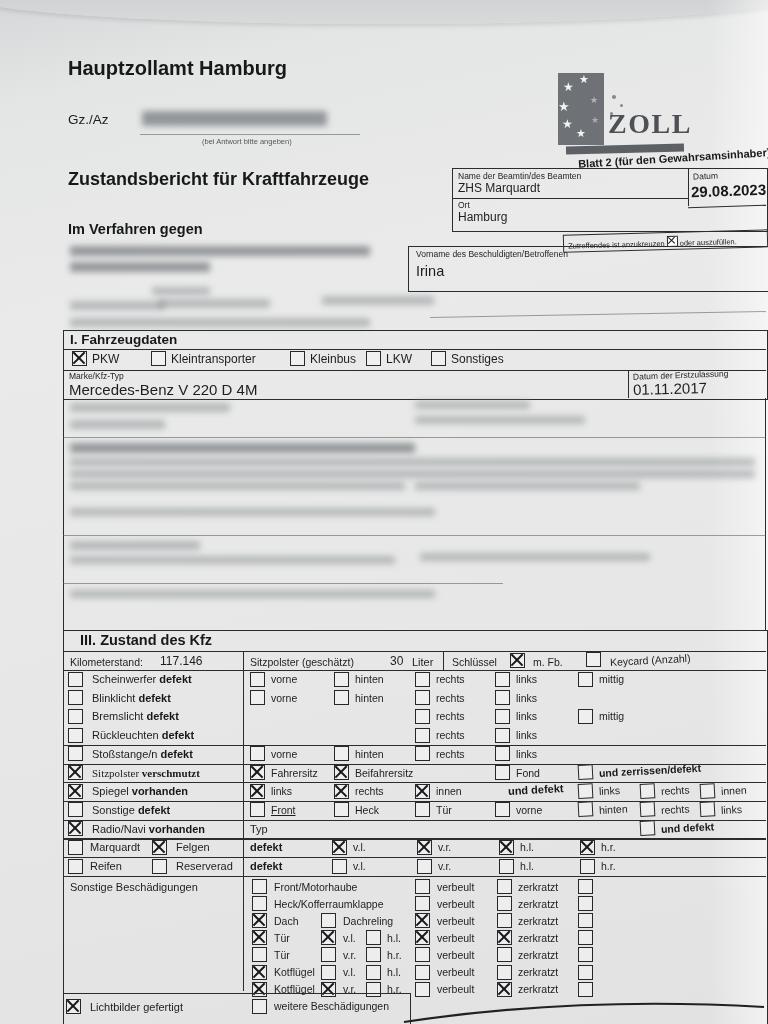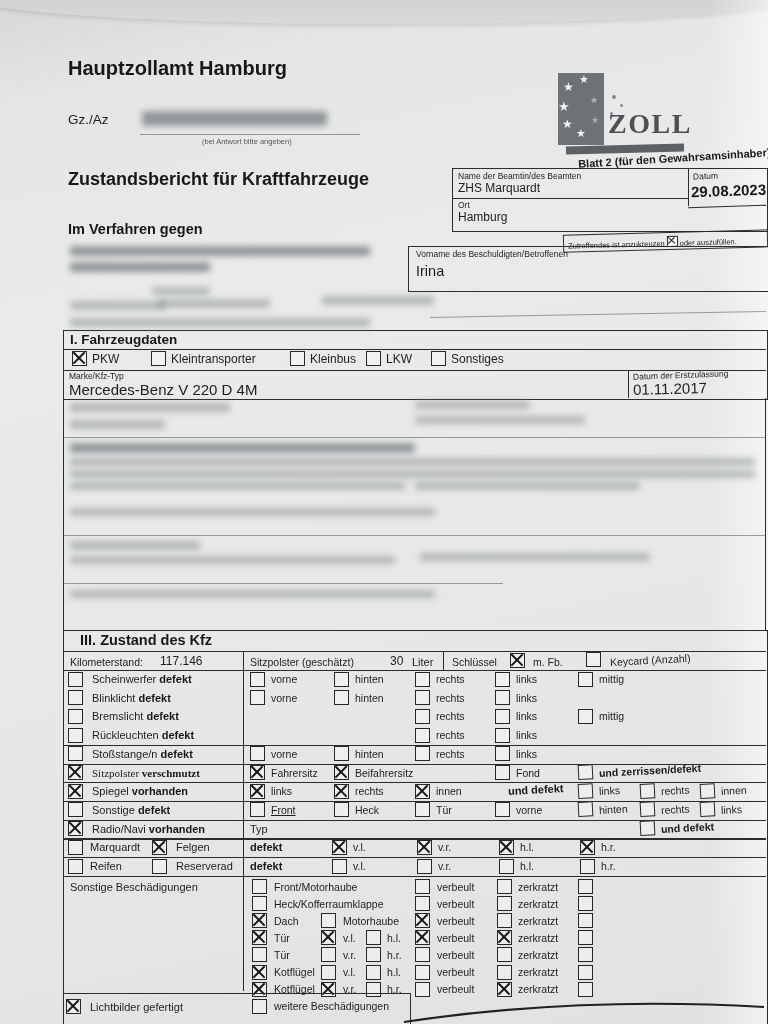--- a/index.html
+++ b/index.html
@@ -298,21 +298,21 @@
       <div class="cb" style="left: 252px; top: 896.1px;"></div>
       <div class="lbl f10" style="left: 274px; top: 897.6px;">Heck/Kofferraumklappe</div>
       <div class="cb" style="left: 415px; top: 896.1px;"></div>
       <div class="lbl f10" style="left: 437px; top: 897.6px;">verbeult</div>
       <div class="cb" style="left: 497px; top: 896.1px;"></div>
       <div class="lbl f10" style="left: 518px; top: 897.6px;">zerkratzt</div>
       <div class="cb" style="left: 578px; top: 896.1px;"></div>
       <div class="cb on" style="left: 252px; top: 913.2px;"></div>
       <div class="lbl f10" style="left: 274px; top: 914.7px;">Dach</div>
       <div class="cb" style="left: 321px; top: 913.2px;"></div>
-      <div class="lbl f10" style="left: 343px; top: 914.7px;">Motorhaube</div>
+      <div class="lbl f10" style="left: 343px; top: 914.7px;">Dachreling</div>
       <div class="cb on" style="left: 415px; top: 913.2px;"></div>
       <div class="lbl f10" style="left: 437px; top: 914.7px;">verbeult</div>
       <div class="cb" style="left: 497px; top: 913.2px;"></div>
       <div class="lbl f10" style="left: 518px; top: 914.7px;">zerkratzt</div>
       <div class="cb" style="left: 578px; top: 913.2px;"></div>
       <div class="cb on" style="left: 252px; top: 930.3px;"></div>
       <div class="lbl f10" style="left: 274px; top: 931.8px;">Tür</div>
       <div class="cb on" style="left: 321px; top: 930.3px;"></div>
       <div class="lbl f10" style="left: 343px; top: 931.8px;">v.l.</div>
       <div class="cb" style="left: 366px; top: 930.3px;"></div>

